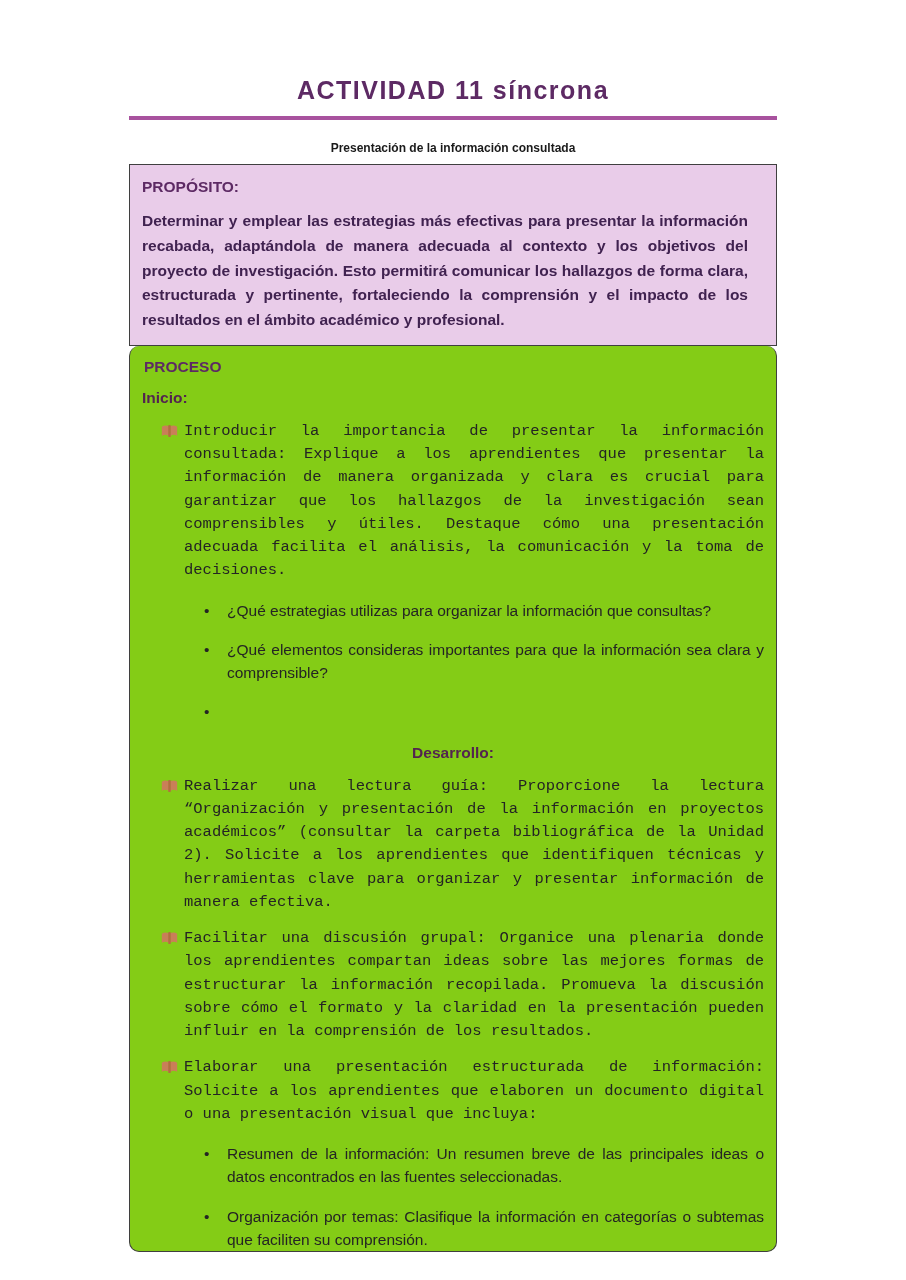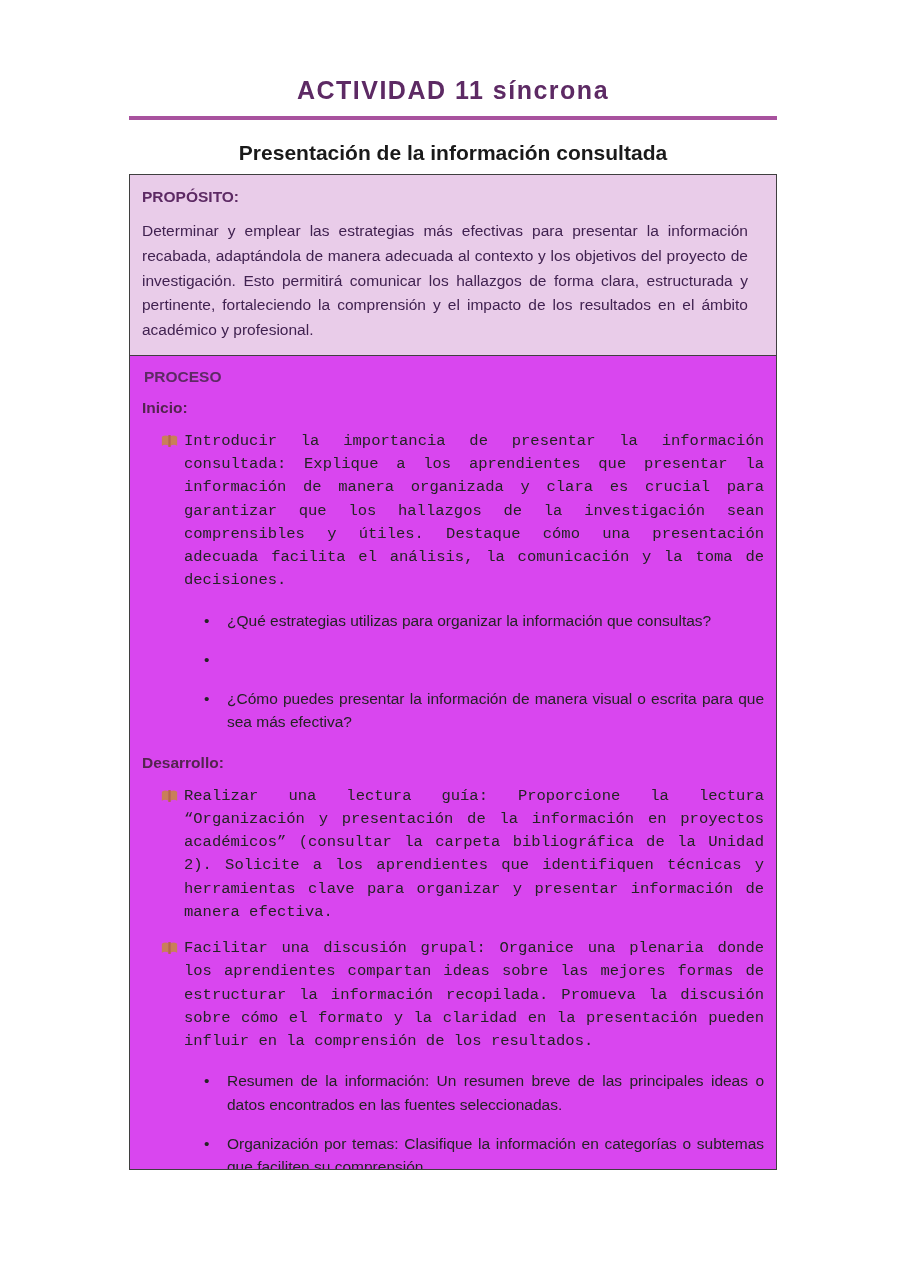--- a/index.html
+++ b/index.html
@@ -34,21 +34,21 @@
   }
   .title-rule{
     margin-top:11px;
     height:4px;
     border-top:2px solid var(--rule-color);
     border-bottom:2px solid var(--rule-color);
   }
   .doc-subtitle{
     margin:21px 0 0 0;
     text-align:center;
-    font-size:21px;
+    font-size:12px;
     font-weight:bold;
     color:#1a1a1a;
   }
 
   .box{border:1px solid var(--border-color);}
   .proposito-box{
     margin-top:9px;
     background:var(--proposito-bg);
     color:var(--proposito-text);
     padding:9px 28px 12px 12px;
@@ -56,28 +56,30 @@
   .proposito-box h3{
     margin:4px 0 0 0;
     font-size:15.5px;
     color:var(--heading-color);
   }
   .proposito-box p{
     margin:13px 0 0 0;
     font-size:15.5px;
     line-height:1.6;
     text-align:justify;
+    font-weight:bold;
   }
 
   .proceso-box{
     border-top:none;
-    background:#d946ef;
+    background:#84cc16;
     padding:10px 12px 10px 12px;
-    height:814px;
+    height:906px;
     overflow:hidden;
+    border-radius:10px;
   }
   .proceso-box h3{
     margin:2px 0 0 2px;
     font-size:15.5px;
     color:var(--heading-color);
   }
   .section-subheading{
     margin:13px 0 0 0;
     font-size:15.5px;
     font-weight:bold;
@@ -166,29 +168,29 @@
 
       <div class="dot-list">
 
           <div class="dot-item">
             <span class="dot">•</span>
             <p class="dot-text">¿Qué estrategias utilizas para organizar la información que consultas?</p>
           </div>
 
           <div class="dot-item">
             <span class="dot">•</span>
-          </div>
-
-          <div class="dot-item">
-            <span class="dot">•</span>
-            <p class="dot-text">¿Cómo puedes presentar la información de manera visual o escrita para que sea más efectiva?</p>
-          </div>
-        </div>
-
-      <h4 class="section-subheading" style="margin-top:20px;">Desarrollo:</h4>
+            <p class="dot-text">¿Qué elementos consideras importantes para que la información sea clara y comprensible?</p>
+          </div>
+
+          <div class="dot-item">
+            <span class="dot">•</span>
+          </div>
+        </div>
+
+      <h4 class="section-subheading" style="margin-top:20px;text-align:center;">Desarrollo:</h4>
 
       <div class="icon-list">
 
           <div class="icon-item">
             <span class="bullet-icon">
               <svg width="17" height="14" viewBox="0 0 20 16" aria-hidden="true">
                 <path d="M1 3 Q5 0.5 9 2.5 L9 13.5 Q5 11.5 1 13.5 Z" fill="#c97f58"></path>
                 <path d="M19 3 Q15 0.5 11 2.5 L11 13.5 Q15 11.5 19 13.5 Z" fill="#c97f58"></path>
                 <rect x="8.6" y="1" width="2.8" height="14" fill="#b56a43"></rect>
               </svg>
@@ -200,20 +202,30 @@
             <span class="bullet-icon">
               <svg width="17" height="14" viewBox="0 0 20 16" aria-hidden="true">
                 <path d="M1 3 Q5 0.5 9 2.5 L9 13.5 Q5 11.5 1 13.5 Z" fill="#c97f58"></path>
                 <path d="M19 3 Q15 0.5 11 2.5 L11 13.5 Q15 11.5 19 13.5 Z" fill="#c97f58"></path>
                 <rect x="8.6" y="1" width="2.8" height="14" fill="#b56a43"></rect>
               </svg>
             </span>
             <p class="bullet-text">Facilitar una discusión grupal: Organice una plenaria donde los aprendientes compartan ideas sobre las mejores formas de estructurar la información recopilada. Promueva la discusión sobre cómo el formato y la claridad en la presentación pueden influir en la comprensión de los resultados.</p>
           </div>
 
+          <div class="icon-item">
+            <span class="bullet-icon">
+              <svg width="17" height="14" viewBox="0 0 20 16" aria-hidden="true">
+                <path d="M1 3 Q5 0.5 9 2.5 L9 13.5 Q5 11.5 1 13.5 Z" fill="#c97f58"></path>
+                <path d="M19 3 Q15 0.5 11 2.5 L11 13.5 Q15 11.5 19 13.5 Z" fill="#c97f58"></path>
+                <rect x="8.6" y="1" width="2.8" height="14" fill="#b56a43"></rect>
+              </svg>
+            </span>
+            <p class="bullet-text">Elaborar una presentación estructurada de información: Solicite a los aprendientes que elaboren un documento digital o una presentación visual que incluya:</p>
+          </div>
         </div>
 
       <div class="dot-list">
 
           <div class="dot-item">
             <span class="dot">•</span>
             <p class="dot-text">Resumen de la información: Un resumen breve de las principales ideas o datos encontrados en las fuentes seleccionadas.</p>
           </div>
 
           <div class="dot-item">

